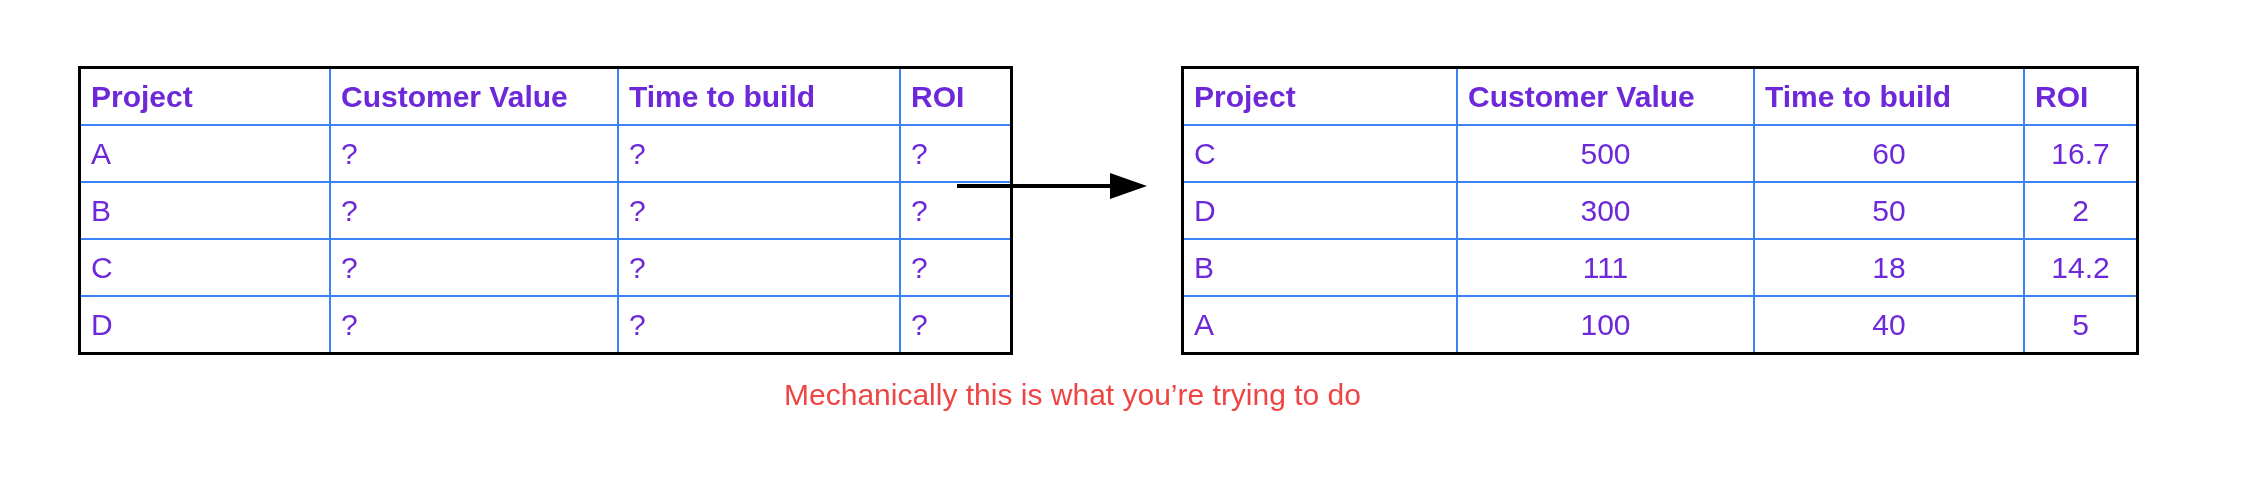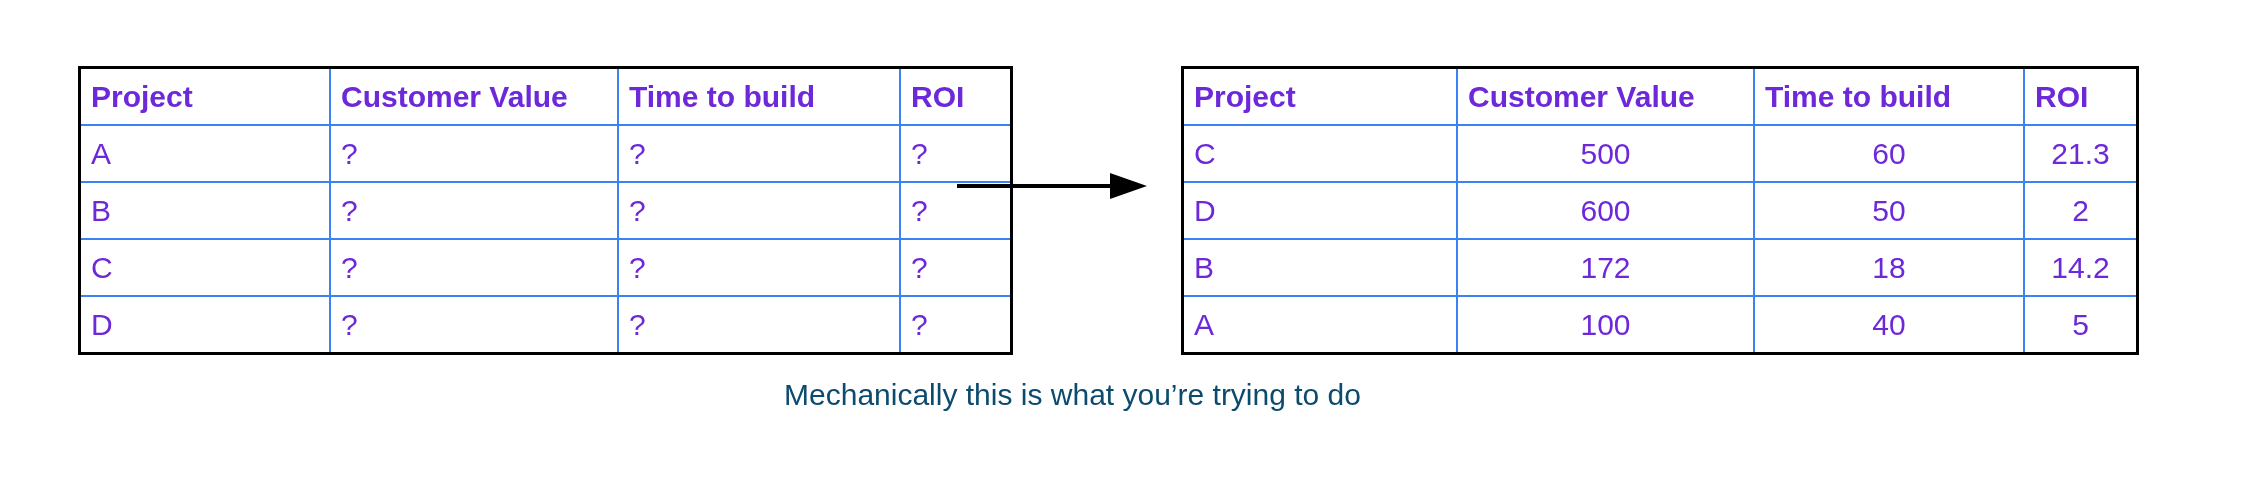--- a/index.html
+++ b/index.html
@@ -73,21 +73,21 @@
     height: 52px;
   }
 
   
   #figure-caption {
     position: absolute;
     left: 0;
     top: 378px;
     width: 2145px;
     text-align: center;
-    color: #0c4a6e;
+    color: #ef4444;
     font-size: 30px;
     font-family: "Liberation Sans", sans-serif;
     white-space: nowrap;
   }
 </style>
 </head>
 <body>
 
 <table class="roi-table" id="table-before">
   <thead>
@@ -140,31 +140,31 @@
       <th class="col-value">Customer Value</th>
       <th class="col-time">Time to build</th>
       <th class="col-roi">ROI</th>
     </tr>
   </thead>
   <tbody>
     <tr>
       <td class="cell-left">C</td>
       <td class="cell-right">500</td>
       <td class="cell-right">60</td>
-      <td class="cell-right">21.3</td>
+      <td class="cell-right">16.7</td>
     </tr>
     <tr>
       <td class="cell-left">D</td>
-      <td class="cell-right">600</td>
+      <td class="cell-right">300</td>
       <td class="cell-right">50</td>
       <td class="cell-right">2</td>
     </tr>
     <tr>
       <td class="cell-left">B</td>
-      <td class="cell-right">172</td>
+      <td class="cell-right">111</td>
       <td class="cell-right">18</td>
       <td class="cell-right">14.2</td>
     </tr>
     <tr>
       <td class="cell-left">A</td>
       <td class="cell-right">100</td>
       <td class="cell-right">40</td>
       <td class="cell-right">5</td>
     </tr>
   </tbody>

